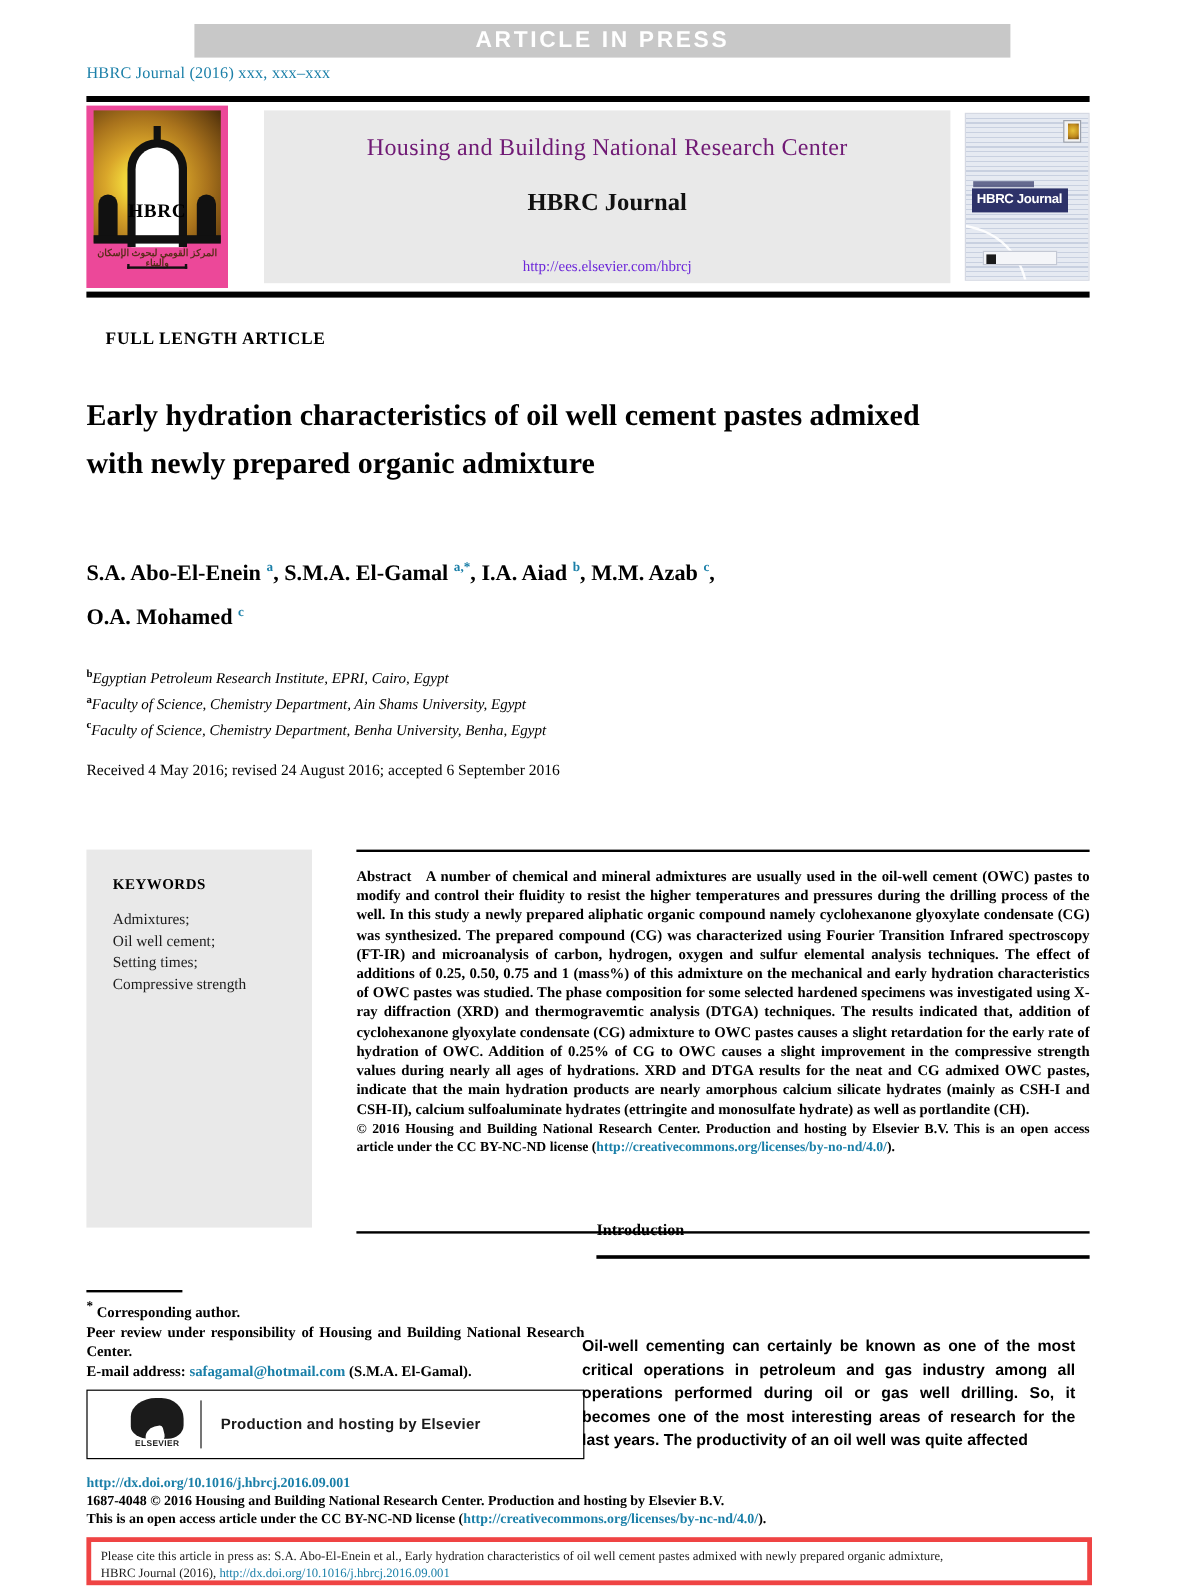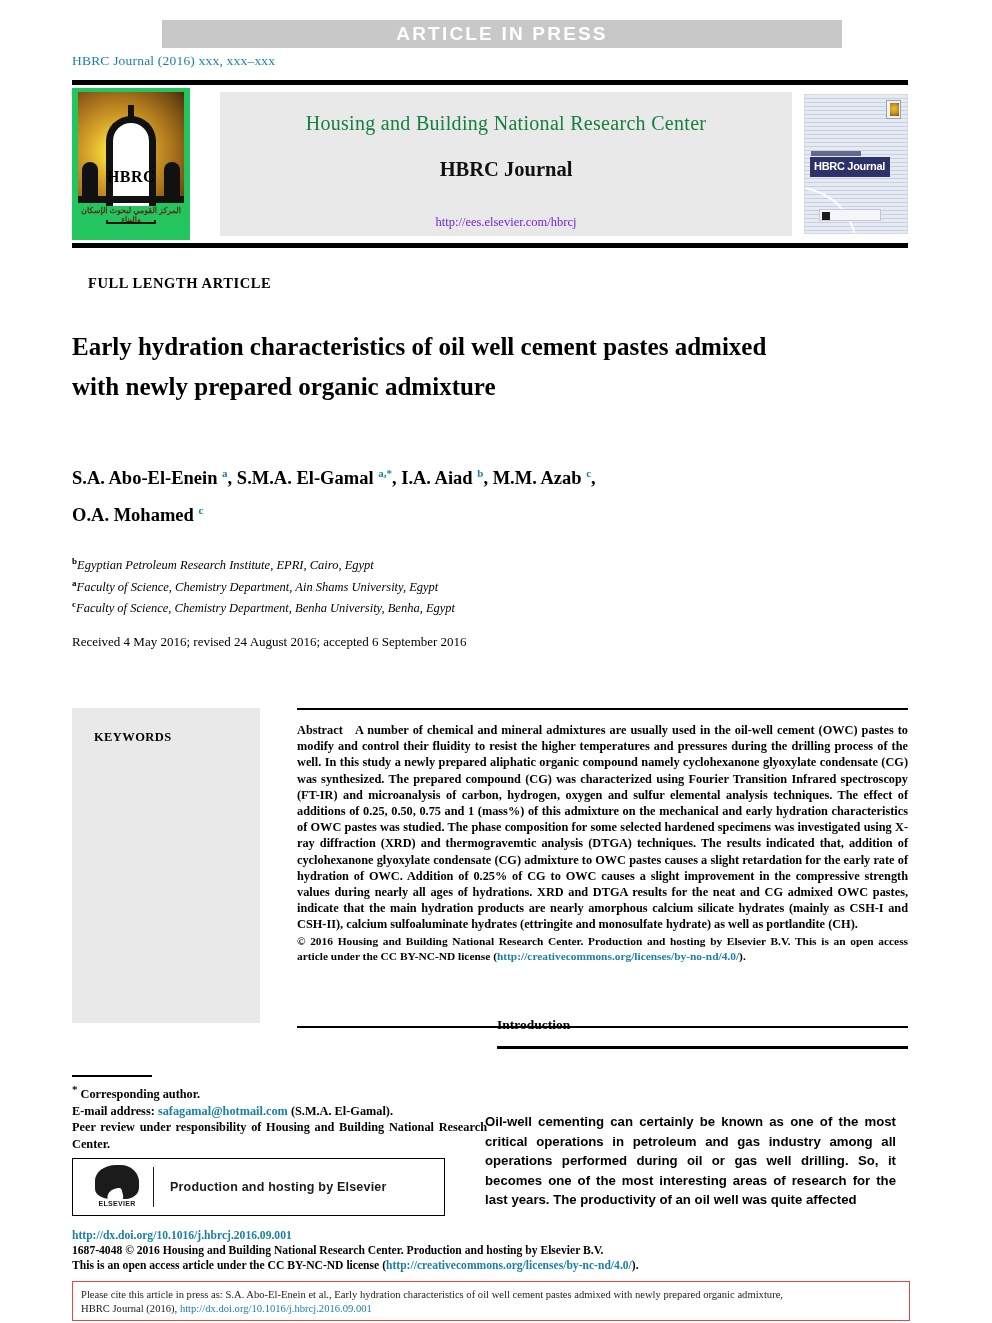--- a/index.html
+++ b/index.html
@@ -61,21 +61,21 @@
     height: 152px;
     margin-top: 3px;
   }
 
   
   .hbrc-logo {
     width: 118px;
     position: relative;
     flex: 0 0 118px;
     overflow: hidden;
-    background: #22c55e;
+    background: #ec4899;
   }
   .logo-sky {
     position: absolute;
     left: 6px; top: 4px;
     width: 106px; height: 110px;
     background: radial-gradient(circle at 38% 55%, #f5e04a 0%, #f0d43a 17%, #d9a62a 34%, #a8721c 62%, #6b4410 88%, #4a2d0a 100%);
   }
   .logo-arch {
     position: absolute;
     left: 34px; top: 28px;
@@ -139,21 +139,21 @@
   
   .jcenter {
     flex: 1 1 auto;
     background: #e9e9e9;
     margin: 4px 12px 4px 30px;
     text-align: center;
     padding-top: 20px;
   }
   .jcenter .line1 {
     font-size: 20px;
-    color: #15803d;
+    color: #701a75;
     font-family: "Liberation Serif", serif;
     letter-spacing: .3px;
   }
   .jcenter .line2 {
     font-size: 20.5px;
     font-weight: bold;
     margin-top: 23px;
     color: #111111;
     font-family: "Liberation Serif", serif;
   }
@@ -363,24 +363,25 @@
     font-size: 12.3px;
     line-height: 16.5px;
     text-align: justify;
   }
   .footnote .star { font-size: 11px; vertical-align: super; }
 
   
   .elsevier-box {
     position: absolute;
     left: 72px; top: 1158px;
-    width: 373px; height: 58px;
+    width: 415px; height: 58px;
     border: 1px solid #000000;
     display: flex;
     align-items: center;
+    padding-left: 14px;
   }
   .els-logo {
     width: 62px;
     height: 48px;
     margin-left: 14px;
     position: relative;
     flex: 0 0 62px;
   }
   .els-tree {
     position: absolute;
@@ -433,21 +434,21 @@
     font-size: 11.6px;
     line-height: 15px;
   }
   .doi-block .doi { color: #1a7fa8; }
 
   
   .cite-box {
     position: absolute;
     left: 72px; top: 1281px;
     width: 838px; height: 40px;
-    border: 1px solid #ef4444;
+    border: 4px solid #ef4444;
     background: #ffffff;
     padding: 6px 8px 0 8px;
     font-family: "Liberation Serif", serif;
     font-size: 10.6px;
     line-height: 14px;
     color: #1b1b1b;
   }
 
   
   .intro-rule {
@@ -537,34 +538,38 @@
   </div>
   <div>
     <sup>c</sup><span>Faculty of Science, Chemistry Department, Benha University, Benha, Egypt</span>
   </div>
 </div>
 
 <div class="dates">Received 4 May 2016; revised 24 August 2016; accepted 6 September 2016</div>
 
 <div class="kw-box">
   <div class="kw-title">KEYWORDS</div>
+  <div class="kw-list" style="white-space:pre-line;">Admixtures;
+Oil well cement;
+Setting times;
+Compressive strength</div>
 </div>
 
 <div class="abs-rule"></div>
 <div class="abstract">
   <span class="lead">Abstract</span>&nbsp;&nbsp;&nbsp;<span>A number of chemical and mineral admixtures are usually used in the oil-well cement (OWC) pastes to modify and control their fluidity to resist the higher temperatures and pressures during the drilling process of the well. In this study a newly prepared aliphatic organic compound namely cyclohexanone glyoxylate condensate (CG) was synthesized. The prepared compound (CG) was characterized using Fourier Transition Infrared spectroscopy (FT-IR) and microanalysis of carbon, hydrogen, oxygen and sulfur elemental analysis techniques. The effect of additions of 0.25, 0.50, 0.75 and 1 (mass%) of this admixture on the mechanical and early hydration characteristics of OWC pastes was studied. The phase composition for some selected hardened specimens was investigated using X-ray diffraction (XRD) and thermogravemtic analysis (DTGA) techniques. The results indicated that, addition of cyclohexanone glyoxylate condensate (CG) admixture to OWC pastes causes a slight retardation for the early rate of hydration of OWC. Addition of 0.25% of CG to OWC causes a slight improvement in the compressive strength values during nearly all ages of hydrations. XRD and DTGA results for the neat and CG admixed OWC pastes, indicate that the main hydration products are nearly amorphous calcium silicate hydrates (mainly as CSH-I and CSH-II), calcium sulfoaluminate hydrates (ettringite and monosulfate hydrate) as well as portlandite (CH).</span>
   <span class="copy"><span>© 2016 Housing and Building National Research Center. Production and hosting by Elsevier B.V. This is an open access article under the CC BY-NC-ND license (</span><span class="link">http://creativecommons.org/licenses/by-no-nd/4.0/</span><span>).</span></span>
 </div>
 <div class="abs-rule-bottom"></div>
 
 <div class="foot-rule"></div>
 <div class="footnote">
   <div><span class="star">*</span> <span>Corresponding author.</span></div>
+  <div>Peer review under responsibility of Housing and Building National Research Center.</div>
   <div><span>E-mail address:</span> <span class="link">safagamal@hotmail.com</span> <span>(S.M.A. El-Gamal).</span></div>
-  <div>Peer review under responsibility of Housing and Building National Research Center.</div>
 </div>
 
 <div class="elsevier-box">
   <div class="els-logo">
     <div class="els-tree"></div>
     <div class="els-word">ELSEVIER</div>
   </div>
   <div class="els-sep"></div>
   <div class="els-text">Production and hosting by Elsevier</div>
 </div>

